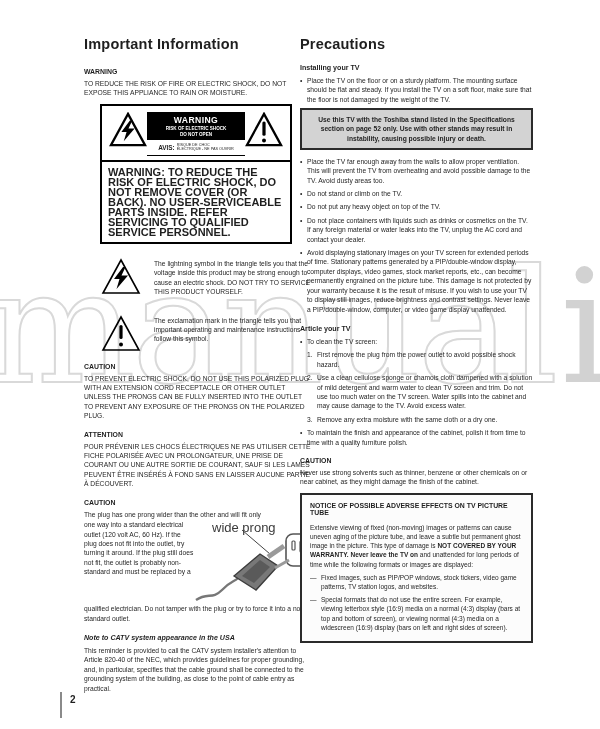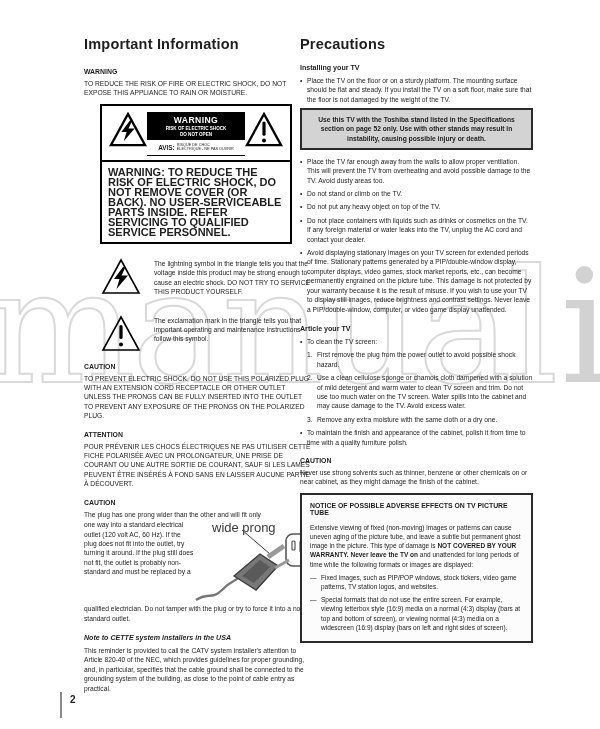--- a/index.html
+++ b/index.html
@@ -153,21 +153,21 @@
           <polygon points="40,56 66,34 84,46 62,70" fill="#787878" stroke="#3c3c3c" stroke-width="1.4"></polygon>
           <polygon points="48,56 66,40 76,47 60,63" fill="#5a5a5a"></polygon>
 
           <line x1="74" y1="37" x2="90" y2="26" stroke="#9a9a9a" stroke-width="5"></line>
           <line x1="81" y1="48" x2="95" y2="40" stroke="#9a9a9a" stroke-width="3"></line>
         </svg>
       </div>
     </div>
     <p class="body-text">qualified electrician. Do not tamper with the plug or try to force it into a non-standard outlet.</p>
 
-    <div class="sub-head" style="font-style:italic;">Note to CETTE system installers in the USA</div>
+    <div class="sub-head" style="font-style:italic;">Note to CATV system appearance in the USA</div>
     <p class="body-text">This reminder is provided to call the CATV system installer's attention to Article 820-40 of the NEC, which provides guidelines for proper grounding, and, in particular, specifies that the cable ground shall be connected to the grounding system of the building, as close to the point of cable entry as practical.</p>
   </div>
 
   <div class="col col-right">
     <div class="h1" style="margin-bottom:12px;">Precautions</div>
 
     <div class="sub-head">Installing your TV</div>
     <div class="bullet">
       <span class="mark">•</span>
       <span>Place the TV on the floor or on a sturdy platform. The mounting surface should be flat and steady. If you install the TV on a soft floor, make sure that the floor is not damaged by the weight of the TV.</span>

